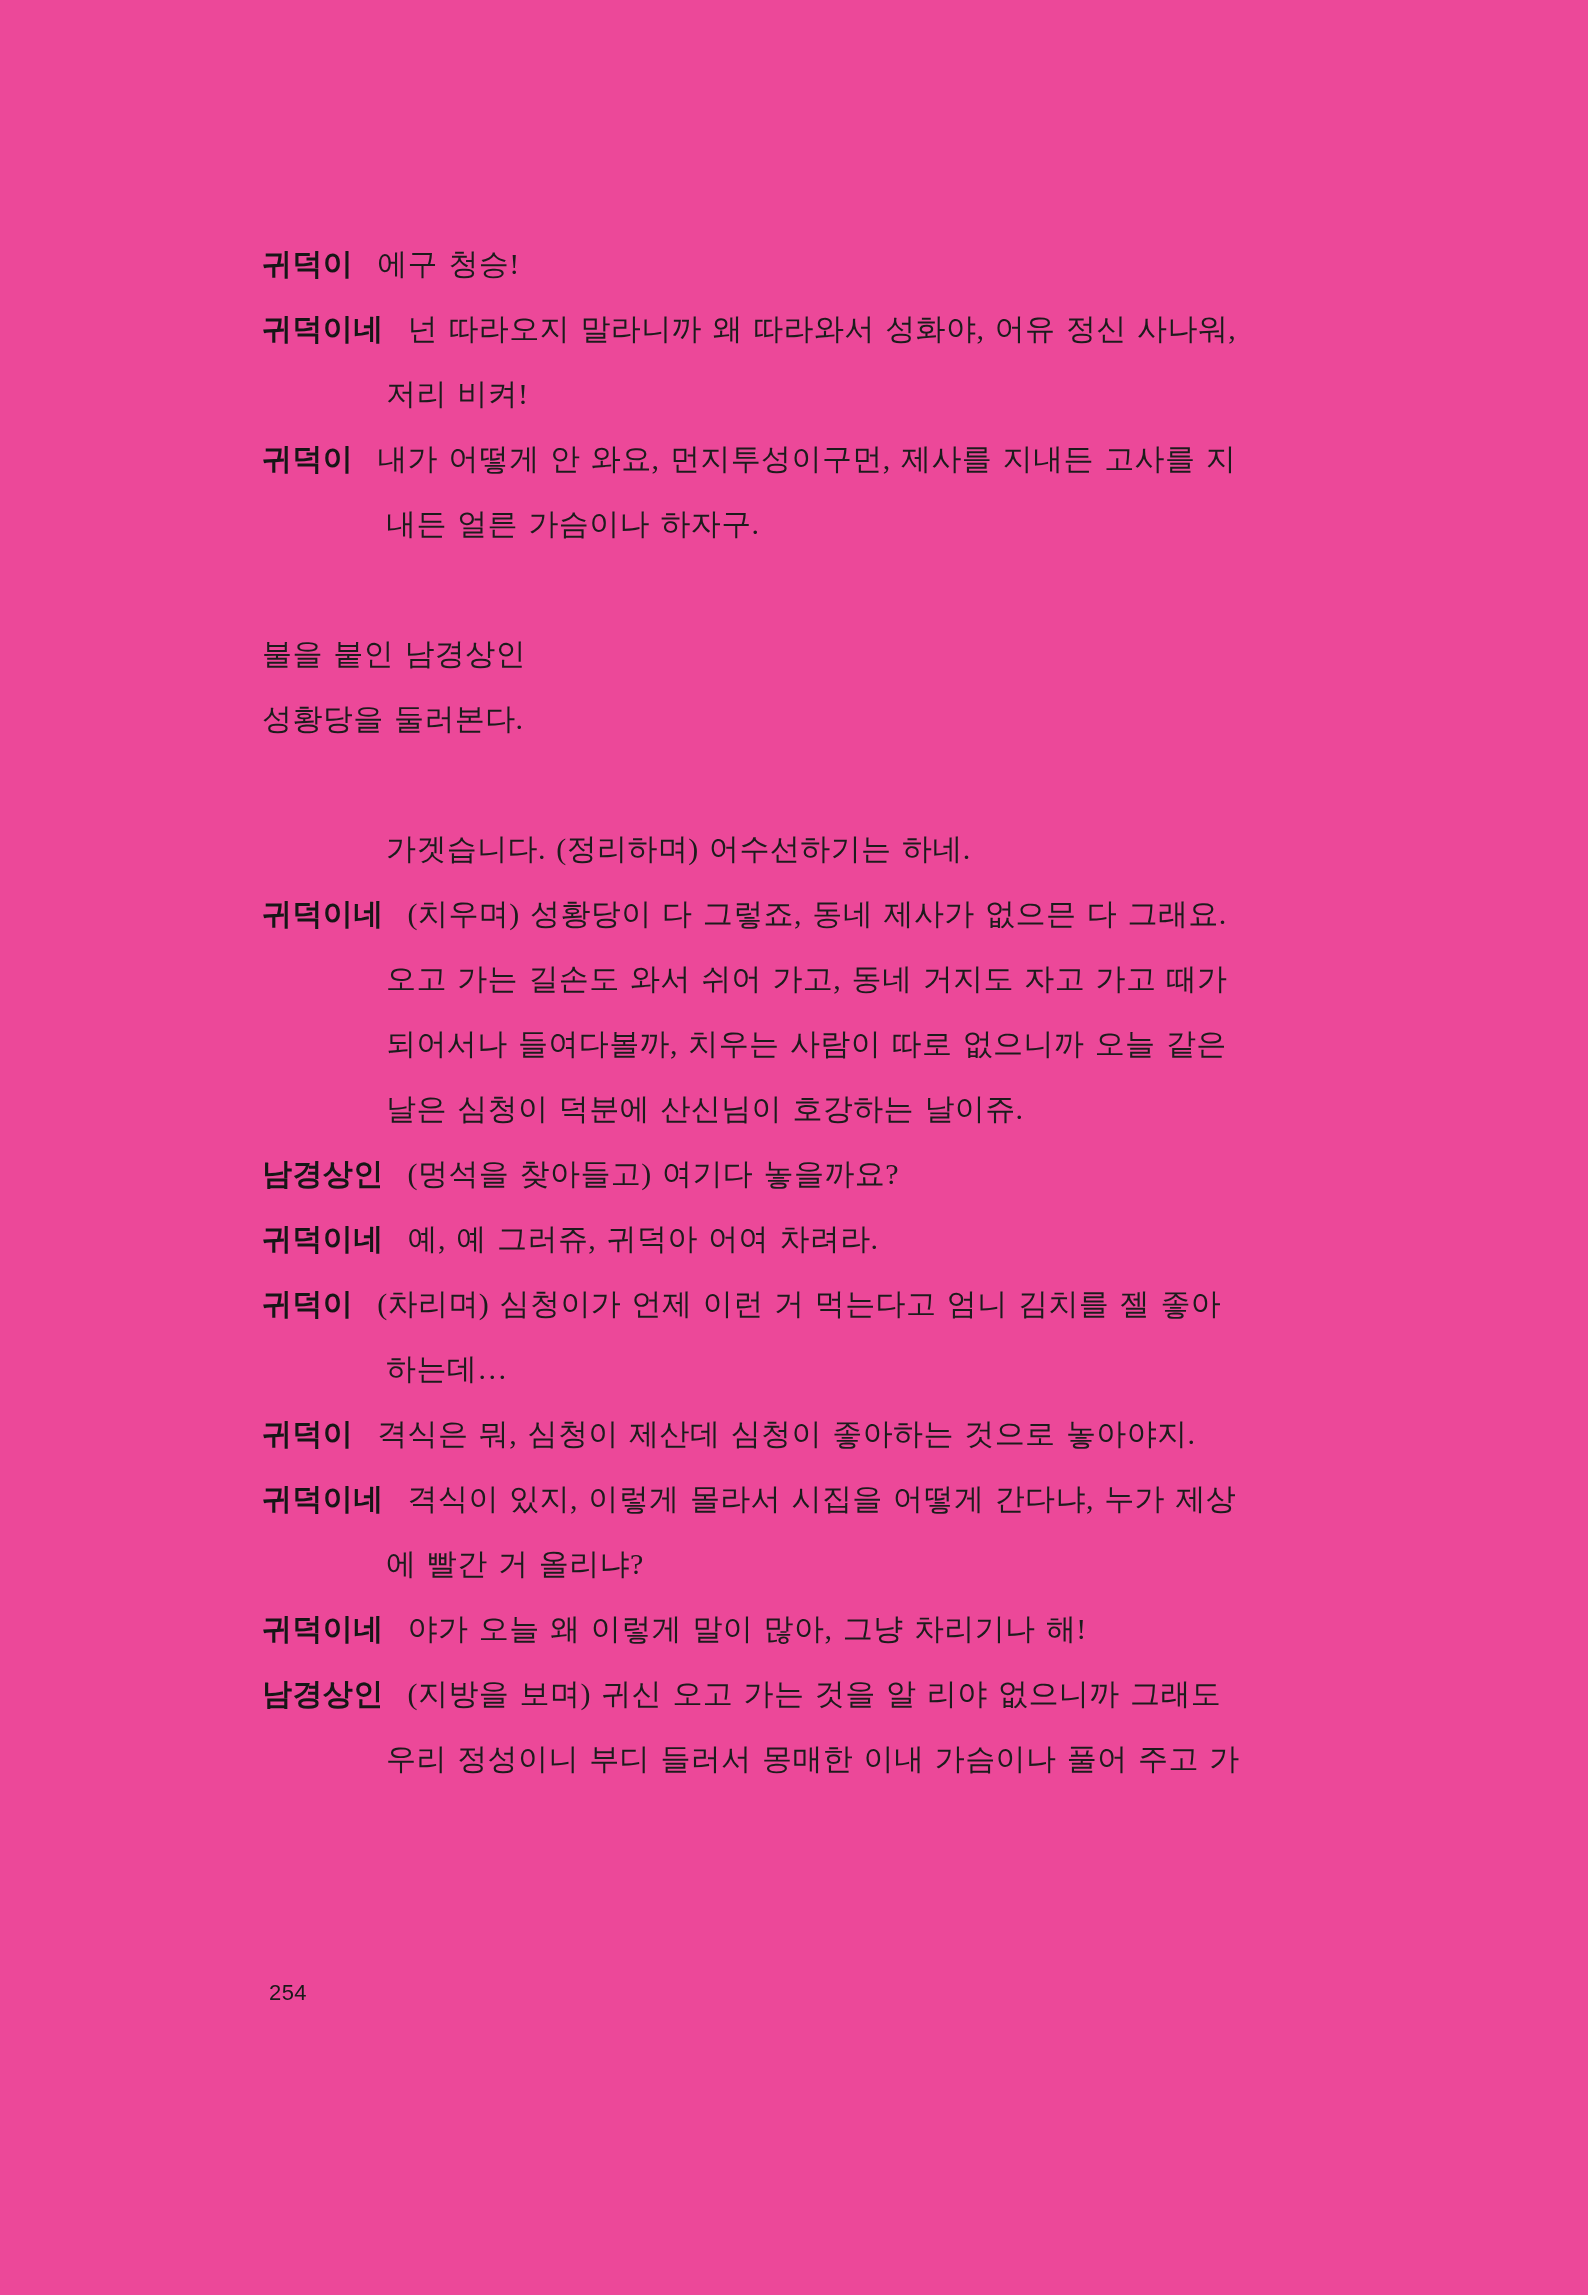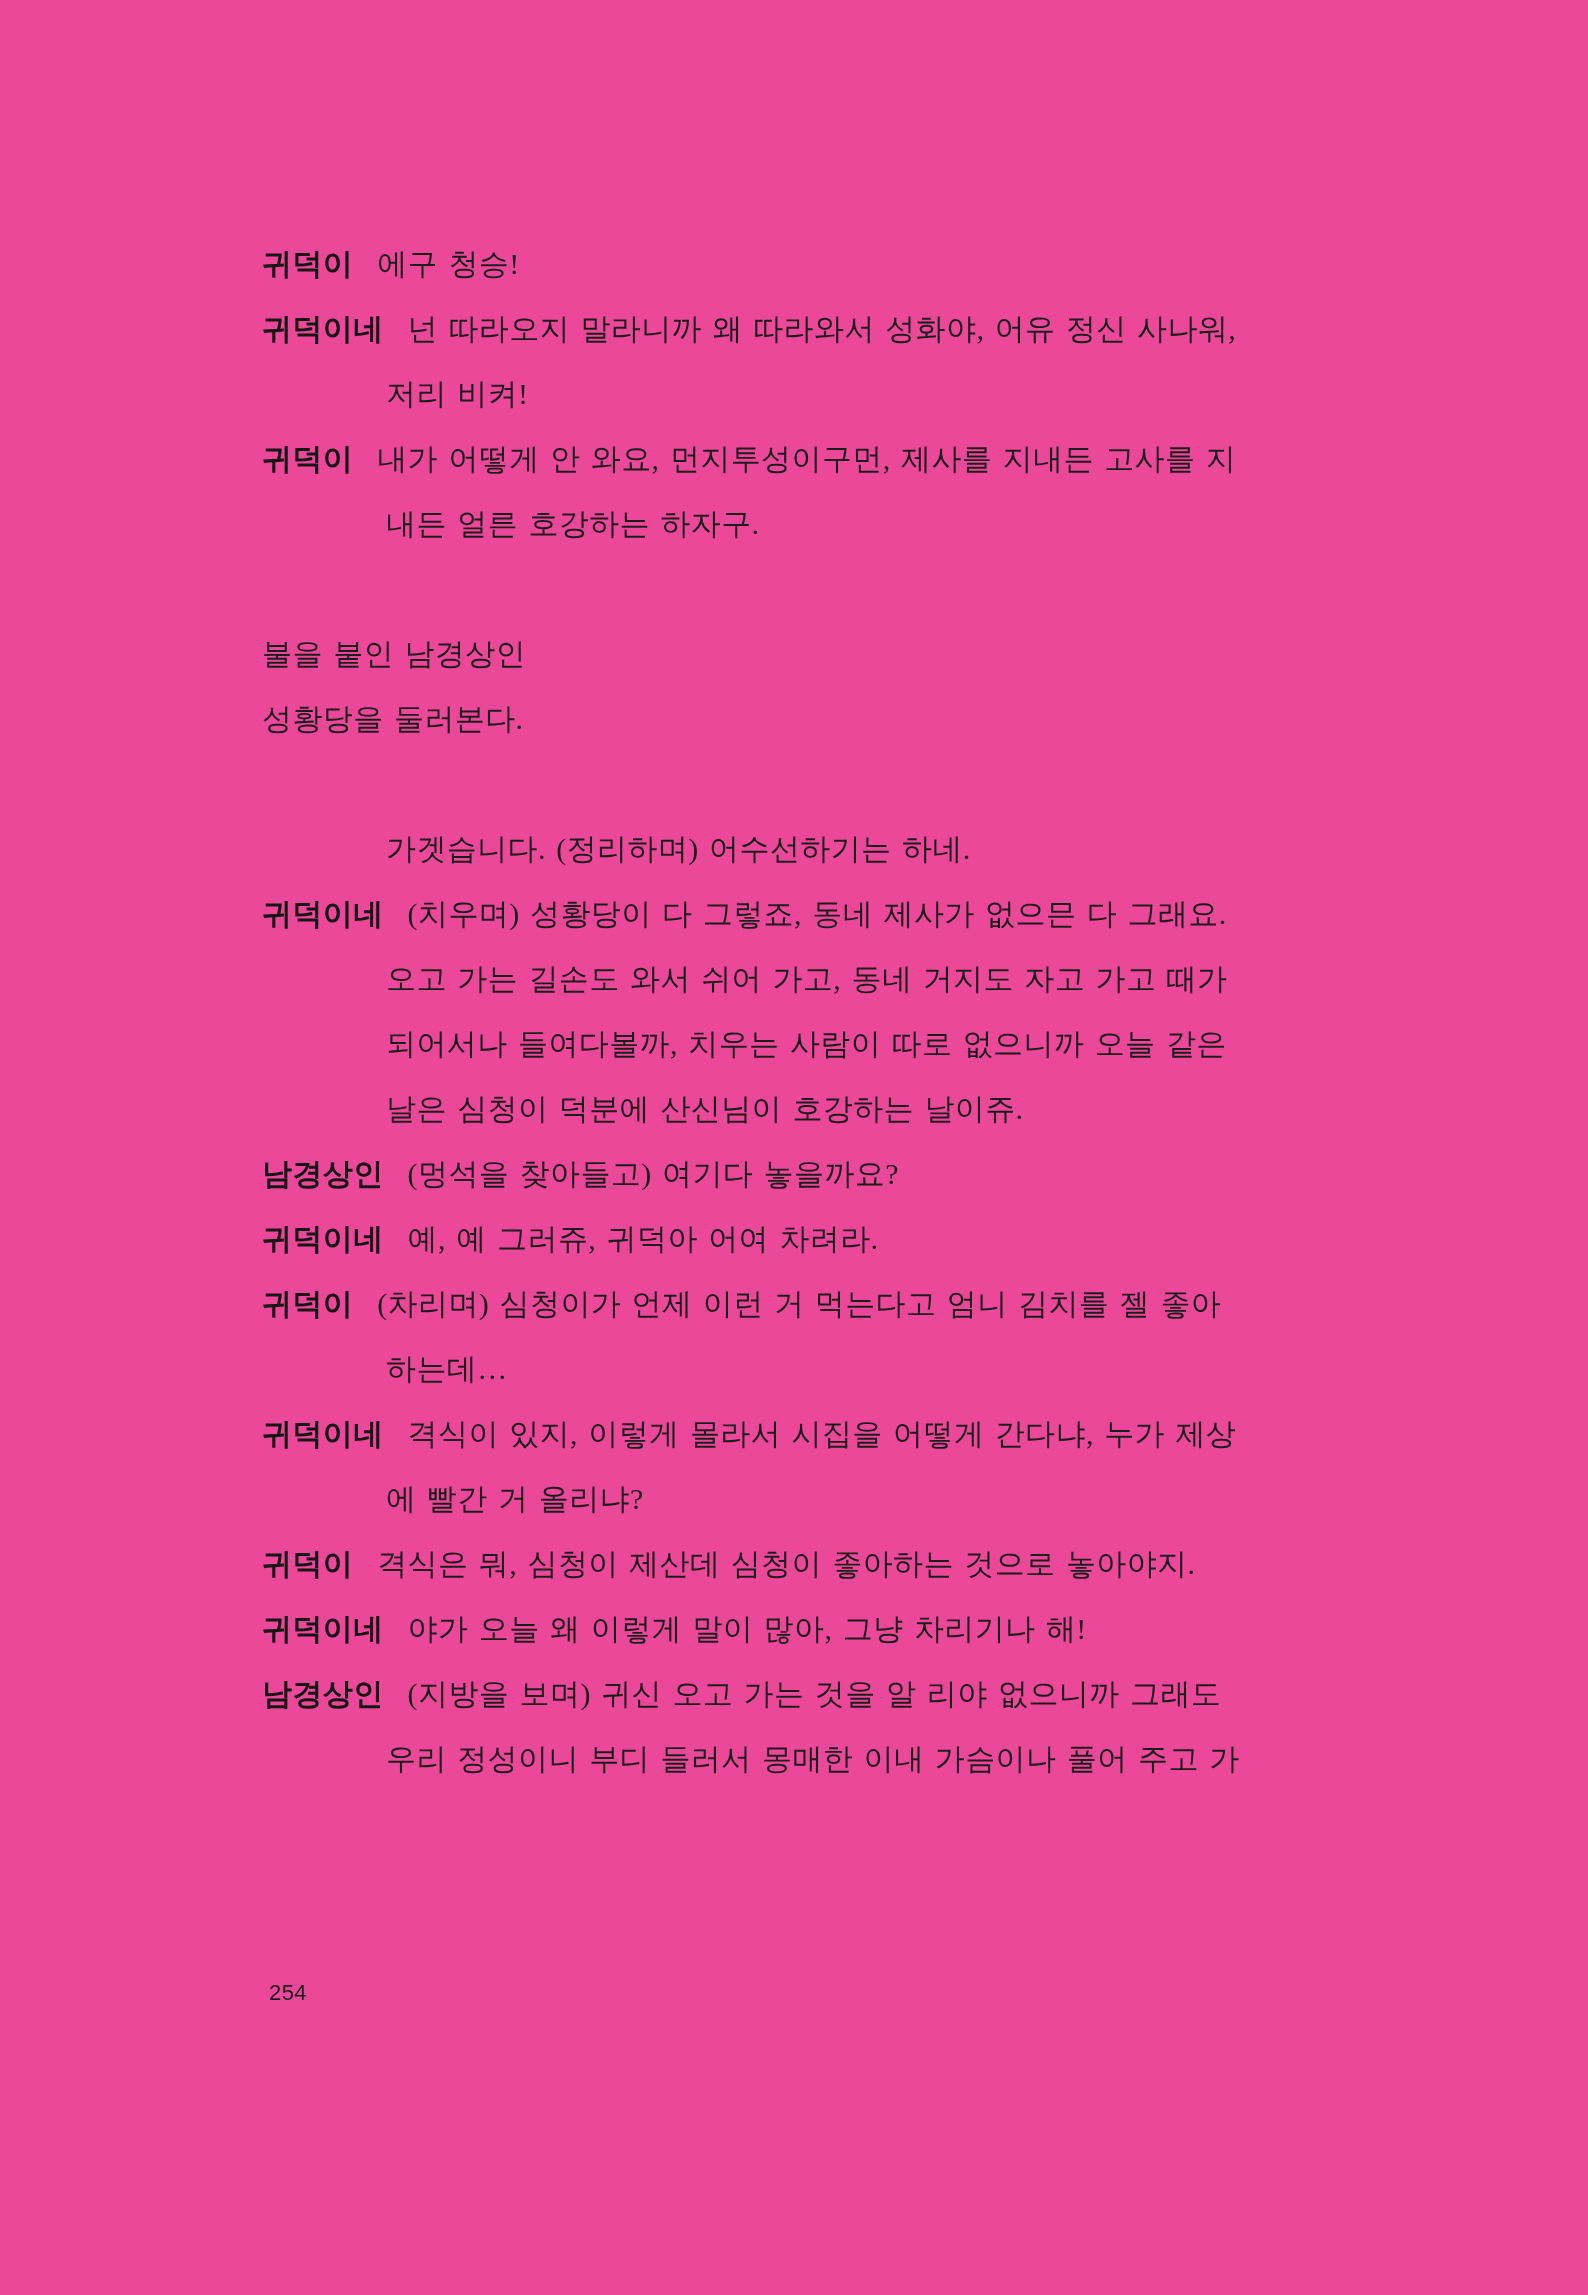--- a/index.html
+++ b/index.html
@@ -64,21 +64,21 @@
   <div class="script-body">
       <div class="block block-dialogue">
         <div class="line"><span class="speaker">귀덕이</span><span>에구 청승!</span></div>
       </div>
       <div class="block block-dialogue">
         <div class="line"><span class="speaker">귀덕이네</span><span>넌 따라오지 말라니까 왜 따라와서 성화야, 어유 정신 사나워,</span></div>
         <div class="line cont"><span>저리 비켜!</span></div>
       </div>
       <div class="block block-dialogue">
         <div class="line"><span class="speaker">귀덕이</span><span>내가 어떻게 안 와요, 먼지투성이구먼, 제사를 지내든 고사를 지</span></div>
-        <div class="line cont"><span>내든 얼른 호강하는 하자구.</span></div>
+        <div class="line cont"><span>내든 얼른 가슴이나 하자구.</span></div>
       </div>
       <div class="block block-stage">
         <div class="line"><span>불을 붙인 남경상인</span></div>
         <div class="line"><span>성황당을 둘러본다.</span></div>
       </div>
       <div class="block block-dialogue">
         <div class="line cont"><span>가겟습니다. (정리하며) 어수선하기는 하네.</span></div>
       </div>
       <div class="block block-dialogue">
         <div class="line"><span class="speaker">귀덕이네</span><span>(치우며) 성황당이 다 그렇죠, 동네 제사가 없으믄 다 그래요.</span></div>
@@ -90,25 +90,25 @@
         <div class="line"><span class="speaker">남경상인</span><span>(멍석을 찾아들고) 여기다 놓을까요?</span></div>
       </div>
       <div class="block block-dialogue">
         <div class="line"><span class="speaker">귀덕이네</span><span>예, 예 그러쥬, 귀덕아 어여 차려라.</span></div>
       </div>
       <div class="block block-dialogue">
         <div class="line"><span class="speaker">귀덕이</span><span>(차리며) 심청이가 언제 이런 거 먹는다고 엄니 김치를 젤 좋아</span></div>
         <div class="line cont"><span>하는데…</span></div>
       </div>
       <div class="block block-dialogue">
+        <div class="line"><span class="speaker">귀덕이</span><span>격식은 뭐, 심청이 제산데 심청이 좋아하는 것으로 놓아야지.</span></div>
+      </div>
+      <div class="block block-dialogue">
         <div class="line"><span class="speaker">귀덕이네</span><span>격식이 있지, 이렇게 몰라서 시집을 어떻게 간다냐, 누가 제상</span></div>
         <div class="line cont"><span>에 빨간 거 올리냐?</span></div>
-      </div>
-      <div class="block block-dialogue">
-        <div class="line"><span class="speaker">귀덕이</span><span>격식은 뭐, 심청이 제산데 심청이 좋아하는 것으로 놓아야지.</span></div>
       </div>
       <div class="block block-dialogue">
         <div class="line"><span class="speaker">귀덕이네</span><span>야가 오늘 왜 이렇게 말이 많아, 그냥 차리기나 해!</span></div>
       </div>
       <div class="block block-dialogue">
         <div class="line"><span class="speaker">남경상인</span><span>(지방을 보며) 귀신 오고 가는 것을 알 리야 없으니까 그래도</span></div>
         <div class="line cont"><span>우리 정성이니 부디 들러서 몽매한 이내 가슴이나 풀어 주고 가</span></div>
       </div>
     </div>
   <div class="page-number">254</div>

